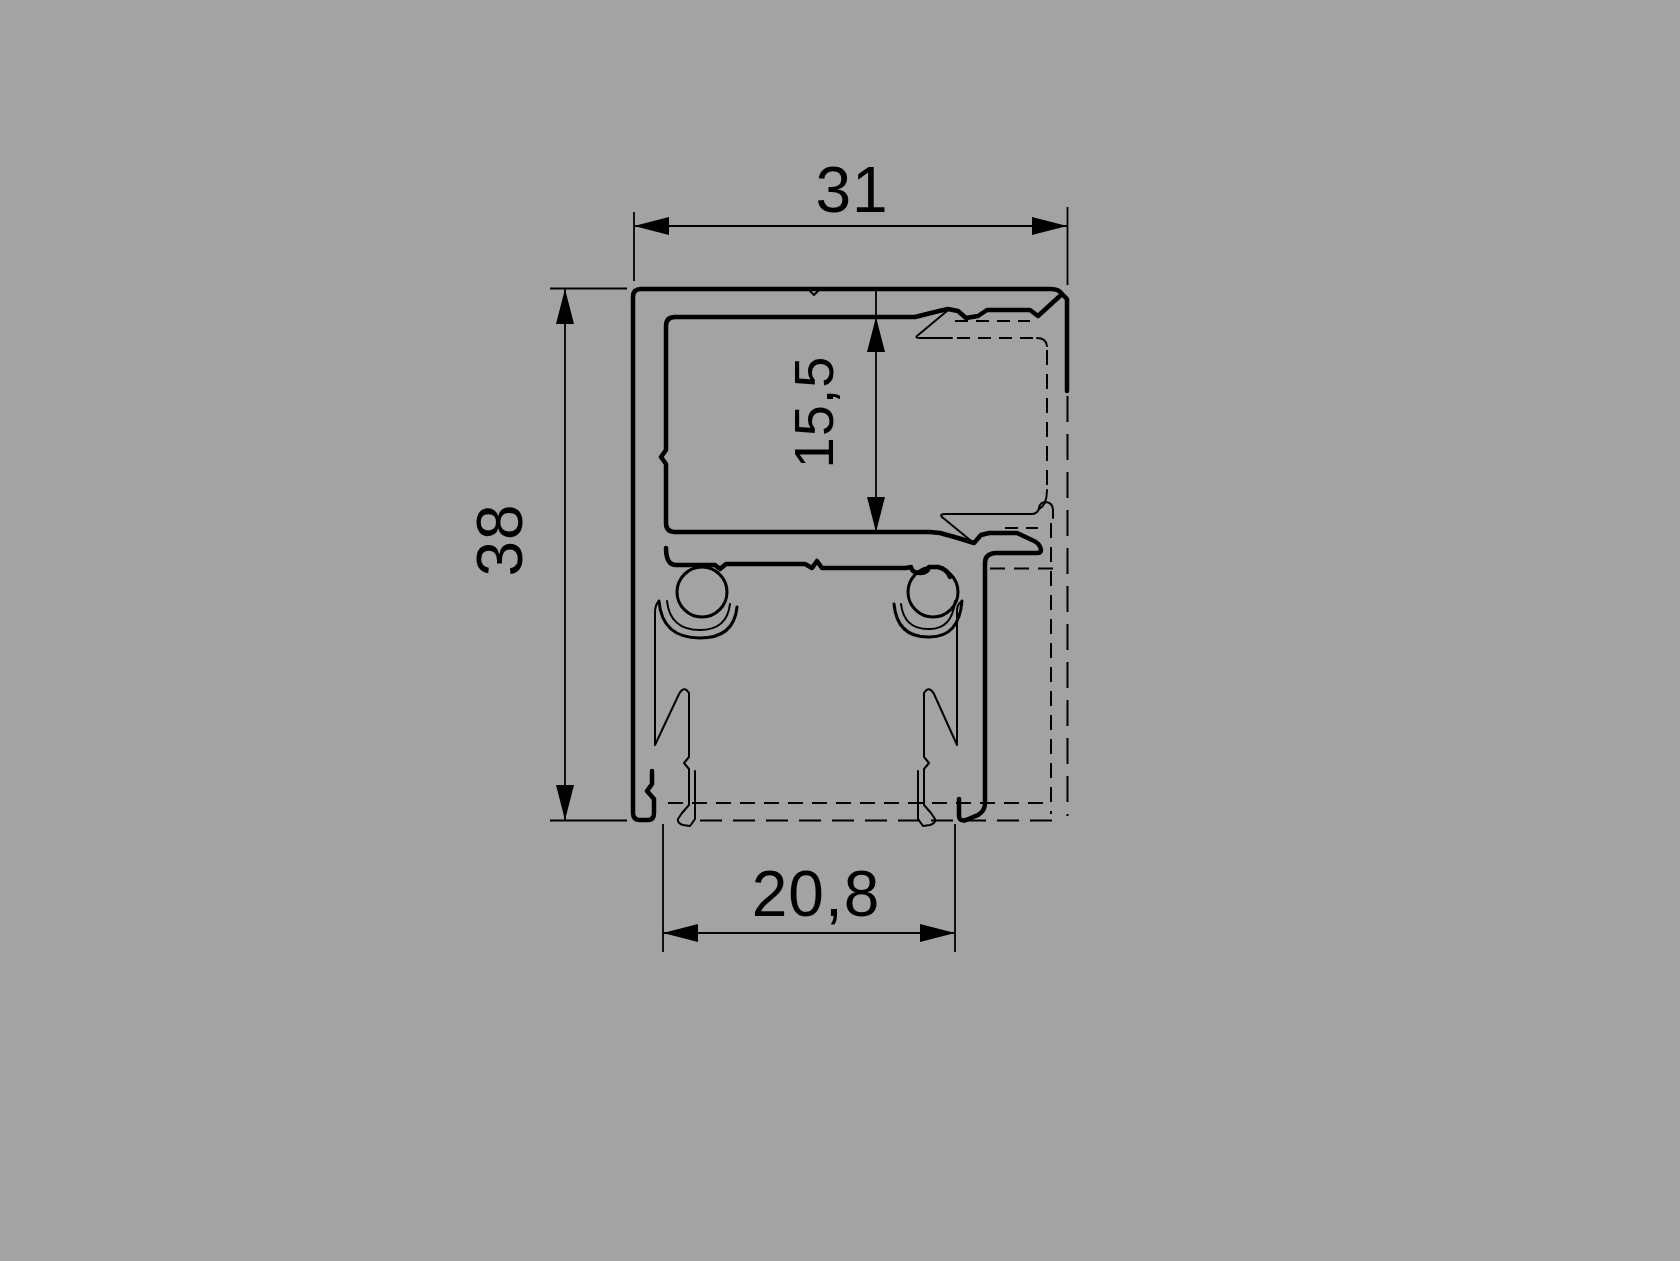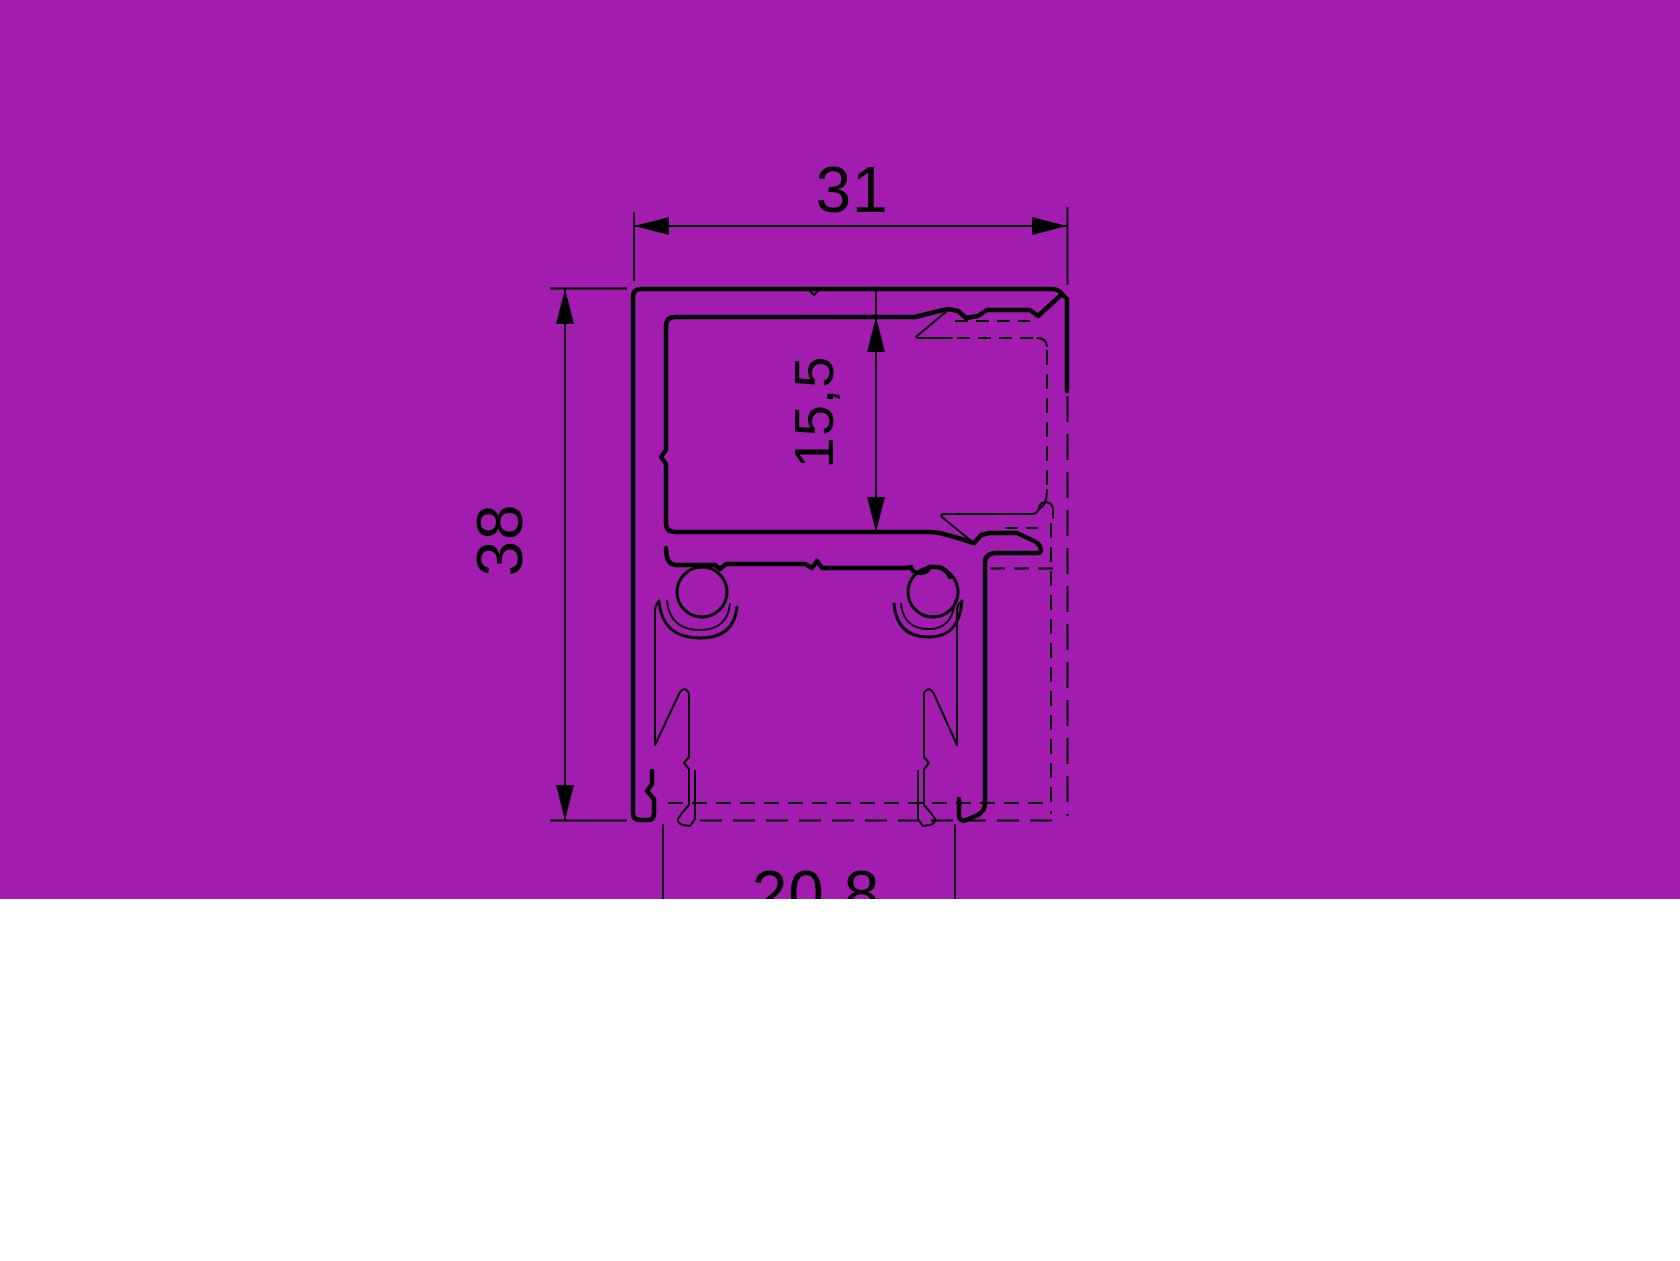--- a/index.html
+++ b/index.html
@@ -1,16 +1,16 @@
 <!DOCTYPE html>
 <html><head>
 <meta charset="utf-8">
 <style>
   html,body{margin:0;padding:0;background:#ffffff;}
-  .canvas{position:relative;width:1680px;height:899px;background:#a21caf;overflow:hidden;
+  .canvas{position:relative;width:1680px;height:1261px;background:#a3a3a3;overflow:hidden;
           font-family:"Liberation Sans", sans-serif;}
   svg{position:absolute;left:0;top:0;}
   .s4{fill:none;stroke:#000;stroke-width:4.5;stroke-linejoin:round;stroke-linecap:round;}
   .s3{fill:none;stroke:#000;stroke-width:3;stroke-linejoin:round;stroke-linecap:round;}
   .s2{fill:none;stroke:#000;stroke-width:2;stroke-linejoin:round;stroke-linecap:round;}
   .t {fill:none;stroke:#000;stroke-width:1.8;stroke-linecap:butt;}
   .d26{fill:none;stroke:#000;stroke-width:2;stroke-dasharray:26 12;}
   .d15{fill:none;stroke:#000;stroke-width:2;stroke-dasharray:15 9;}
   .d13{fill:none;stroke:#000;stroke-width:1.8;stroke-dasharray:13 8;}
   .d22{fill:none;stroke:#000;stroke-width:2;stroke-dasharray:22 11;}

